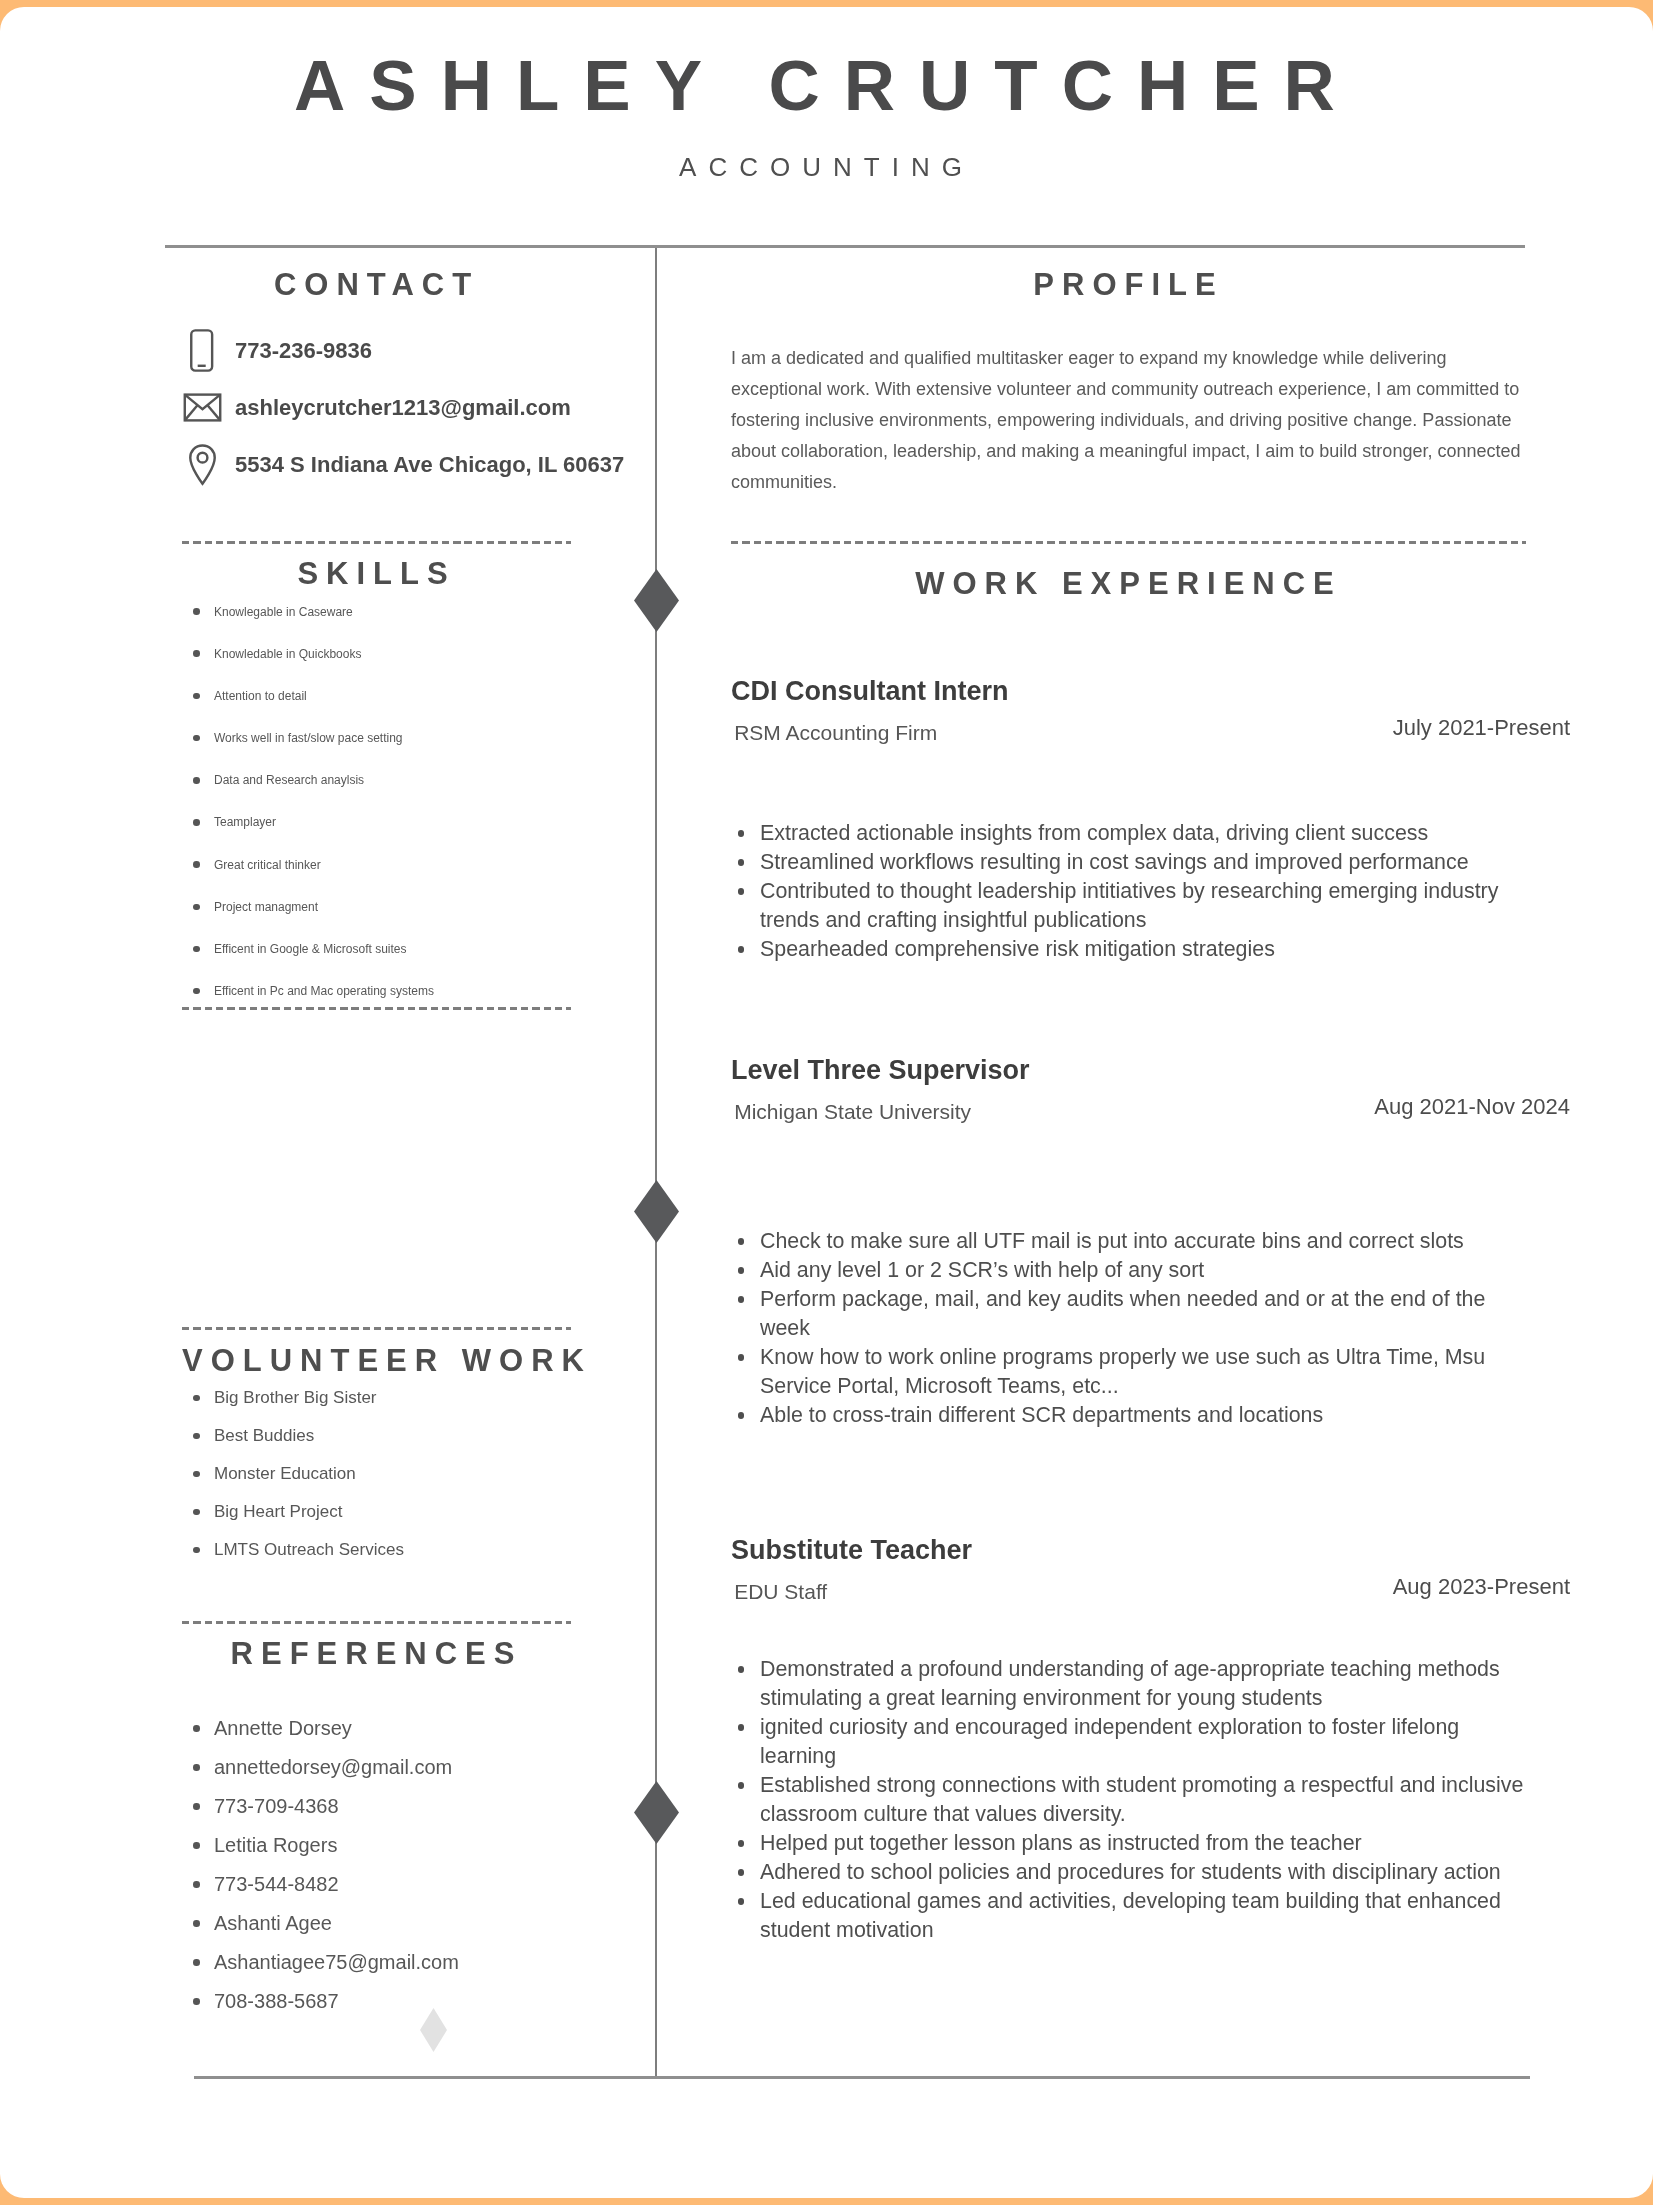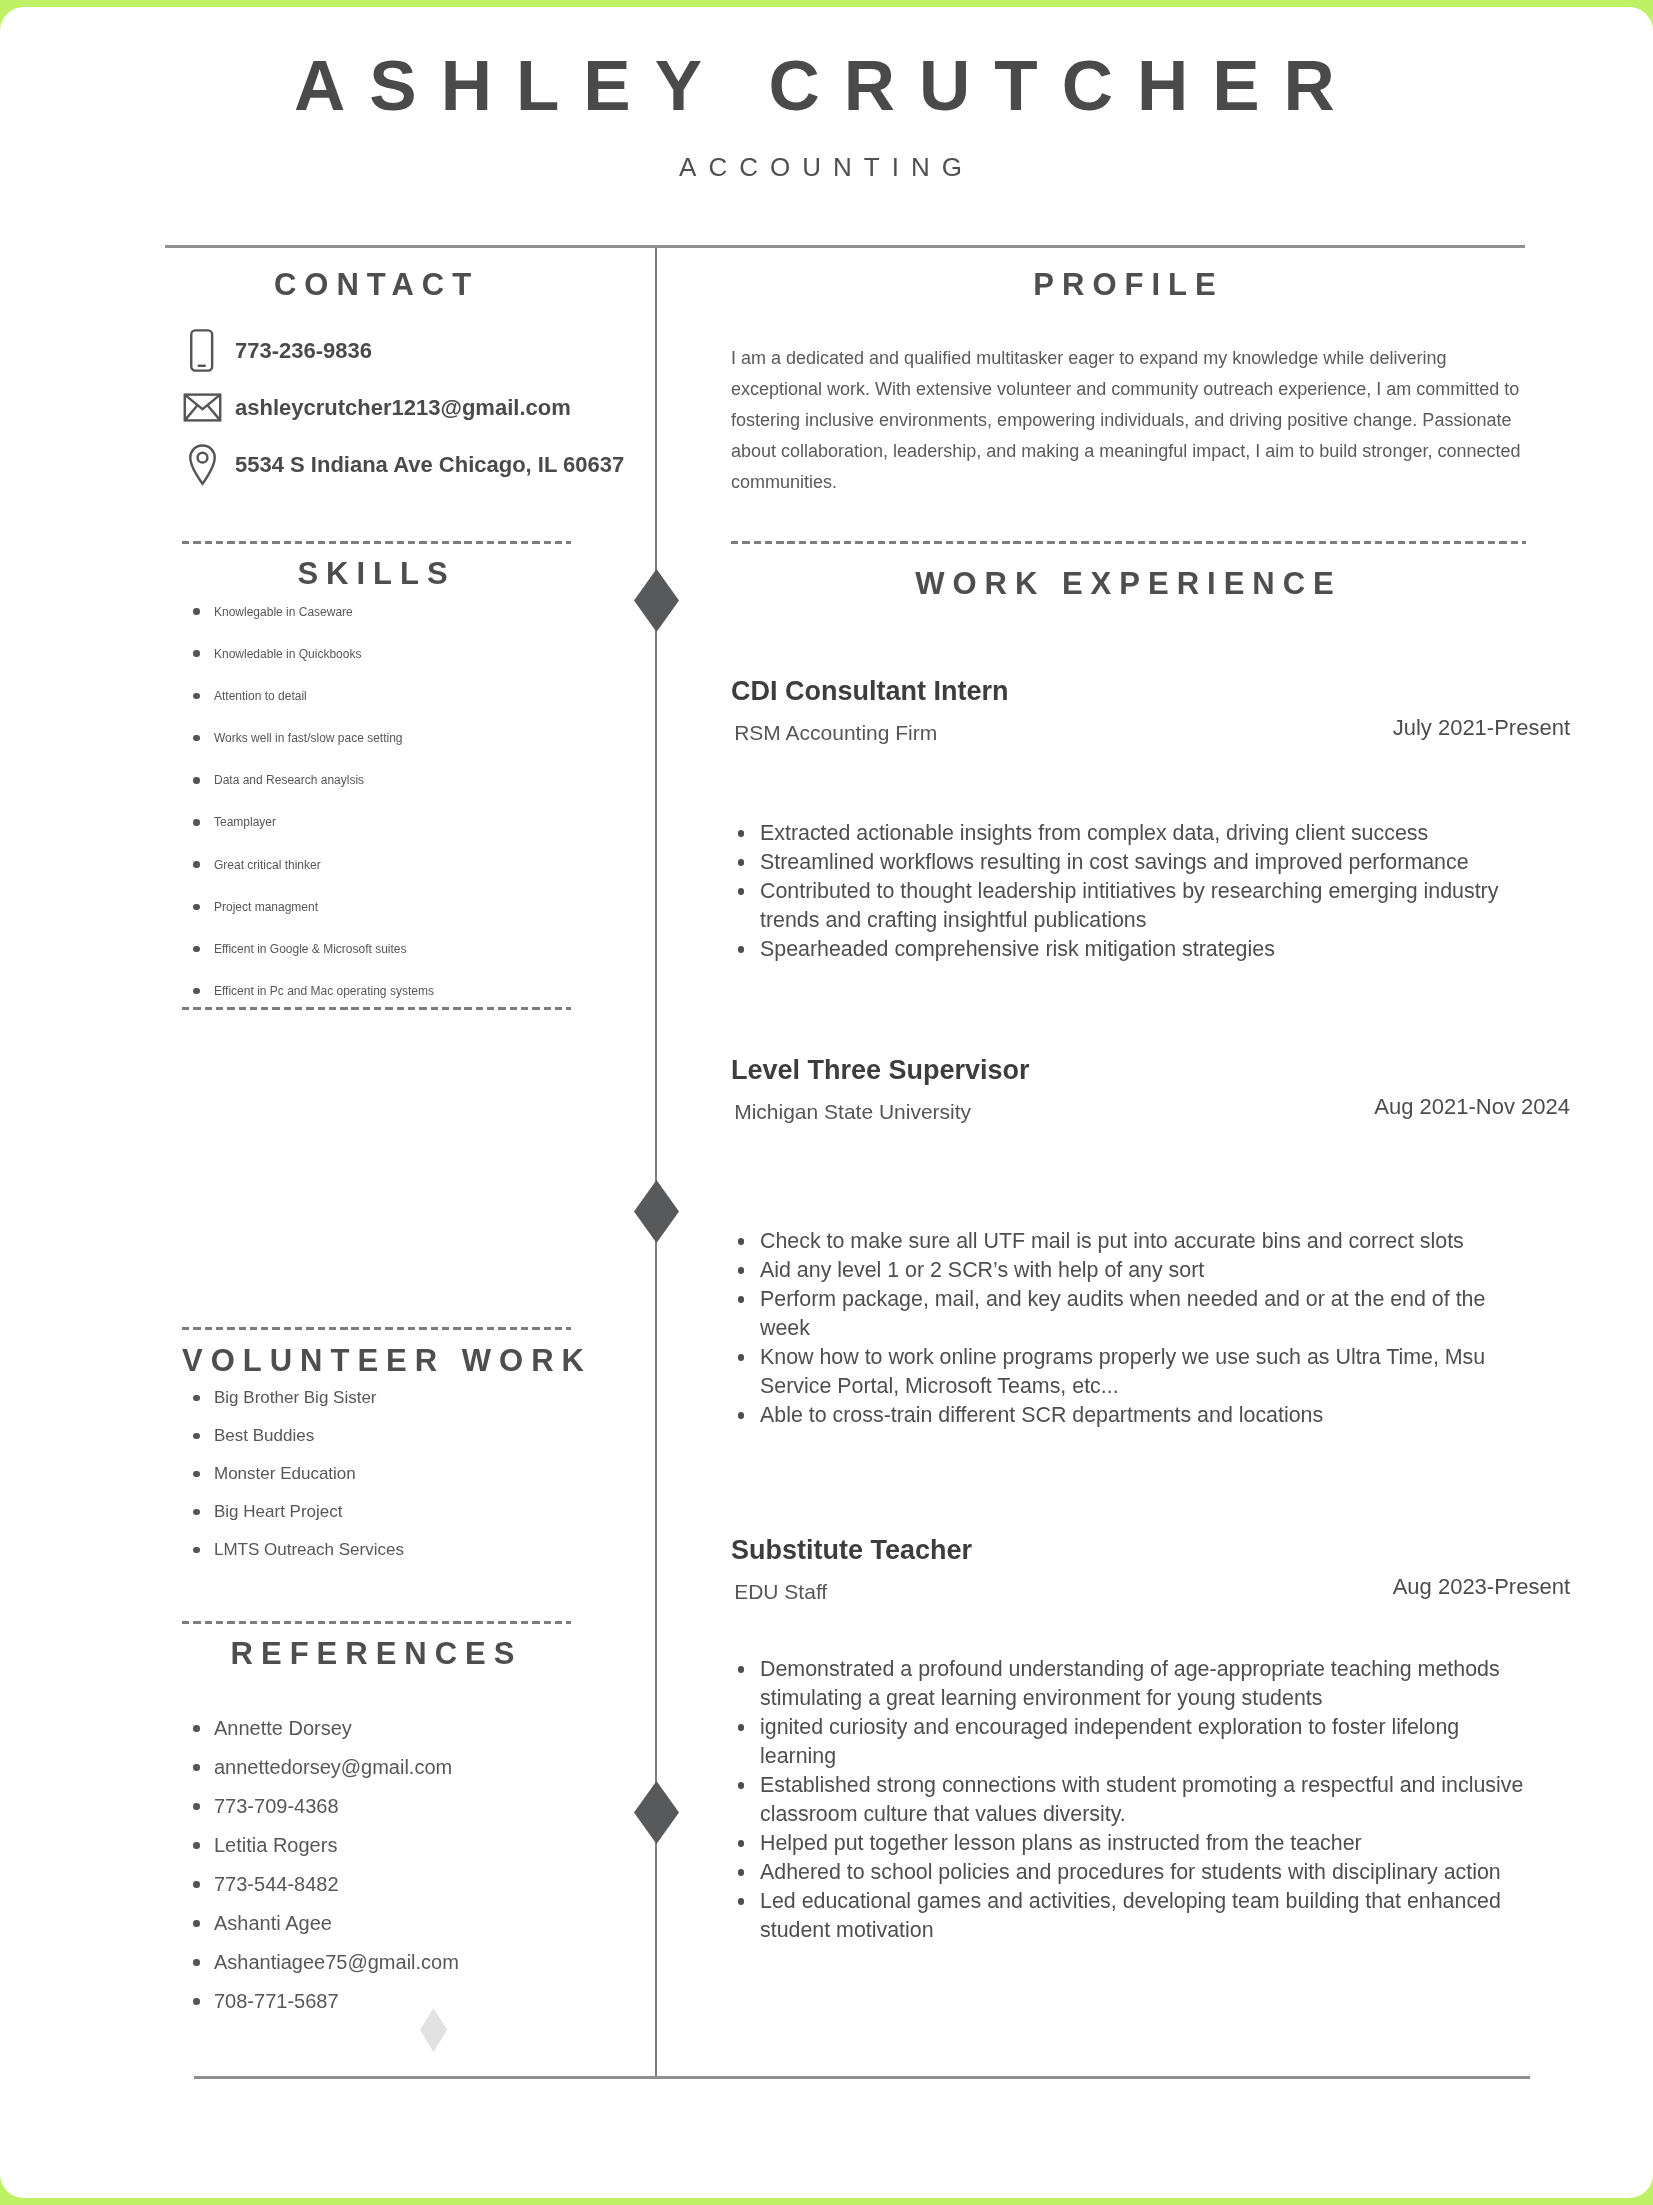--- a/index.html
+++ b/index.html
@@ -1,16 +1,16 @@
 <!DOCTYPE html>
 <html style="font-size:13px"><head>
 <meta charset="utf-8">
 <style>
   html,body{margin:0;padding:0;background:#0b0b0b;}
-  .page{position:relative;width:1653px;height:2205px;background:#bef264;overflow:hidden;
+  .page{position:relative;width:1653px;height:2205px;background:#fdba74;overflow:hidden;
         font-family:"Liberation Sans","DejaVu Sans",sans-serif;color:#4a4a4a;}
   .sheet{position:absolute;top:7.3px;bottom:7.3px;left:0;right:0;background:#ffffff;border-radius:24px;}
 
   
   .top-rule{position:absolute;left:165px;top:245px;width:1360px;height:3.2px;background:#8f8f8f;}
   .bottom-rule{position:absolute;left:194px;top:2076px;width:1336px;height:3.2px;background:#8f8f8f;}
   .v-rule{position:absolute;left:655px;top:248px;width:2.4px;height:1829px;background:#7e7e7e;}
   .dsep{position:absolute;height:3.2px;background:repeating-linear-gradient(90deg,#7d7d7d 0 7.3px,transparent 7.3px 11.3px);}
   .dsep.left{left:182px;width:389px;}
   .dsep.right{left:731px;width:795px;}
@@ -173,21 +173,21 @@
           <li>annettedorsey@gmail.com</li>
           <li>773-709-4368</li>
         </ul>
         <ul class="dotlist ref-group">
           <li>Letitia Rogers</li>
           <li>773-544-8482</li>
         </ul>
         <ul class="dotlist ref-group">
           <li>Ashanti Agee</li>
           <li>Ashantiagee75@gmail.com</li>
-          <li>708-771-5687</li>
+          <li>708-388-5687</li>
         </ul>
       </div>
     </div>
   </div>
 
   <div class="rightcol">
 
     <div class="sec" style="top:266px;">
       <div class="sec-title rc-title">PROFILE</div>
       <div class="profile-text">I am a dedicated and qualified multitasker eager to expand my knowledge while delivering exceptional work. With extensive volunteer and community outreach experience, I am committed to fostering inclusive environments, empowering individuals, and driving positive change. Passionate about collaboration, leadership, and making a meaningful impact, I aim to build stronger, connected communities.</div>

